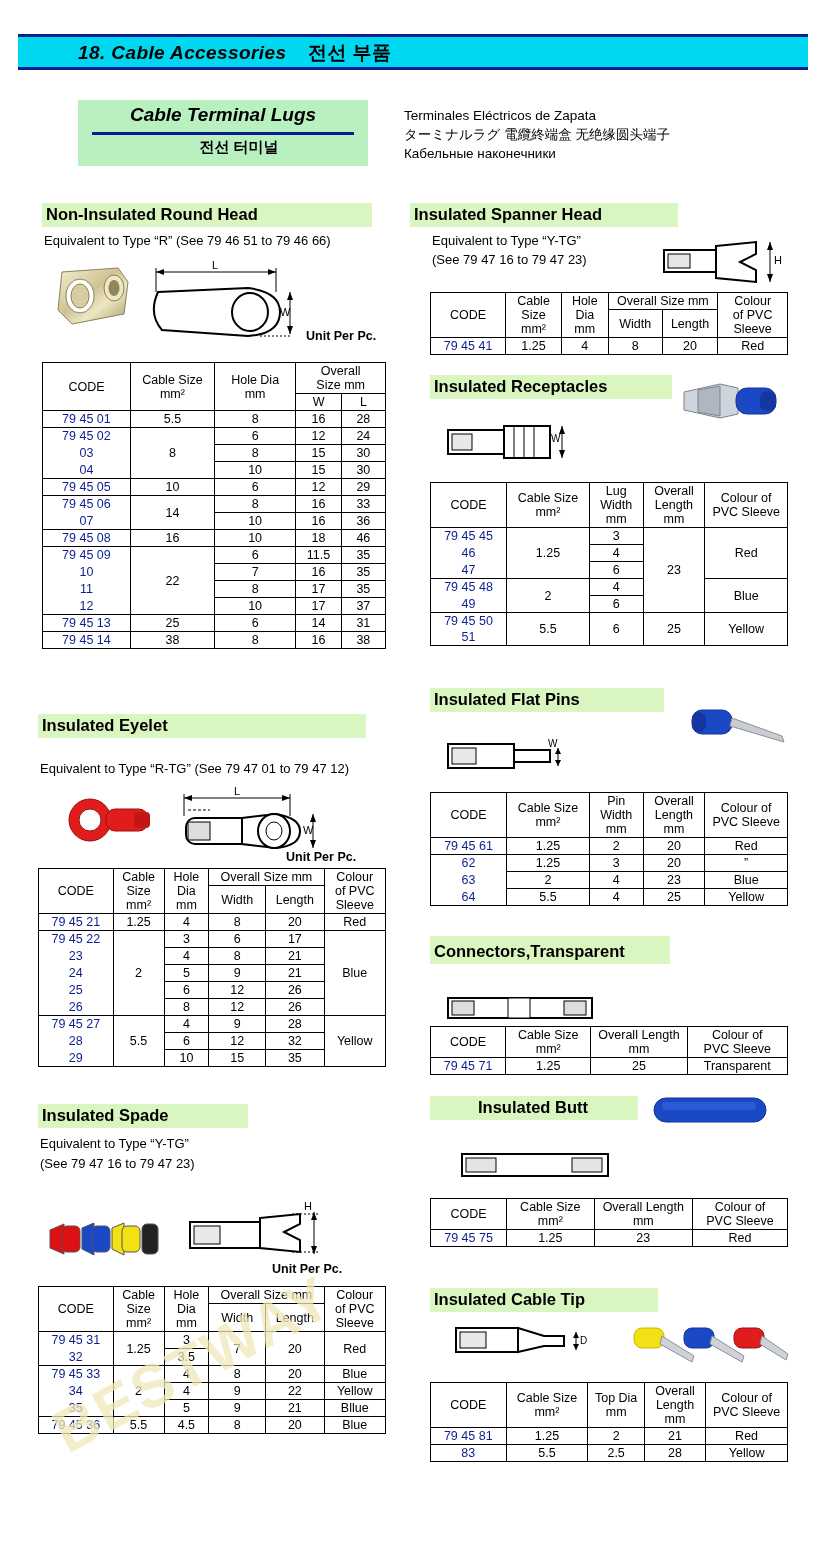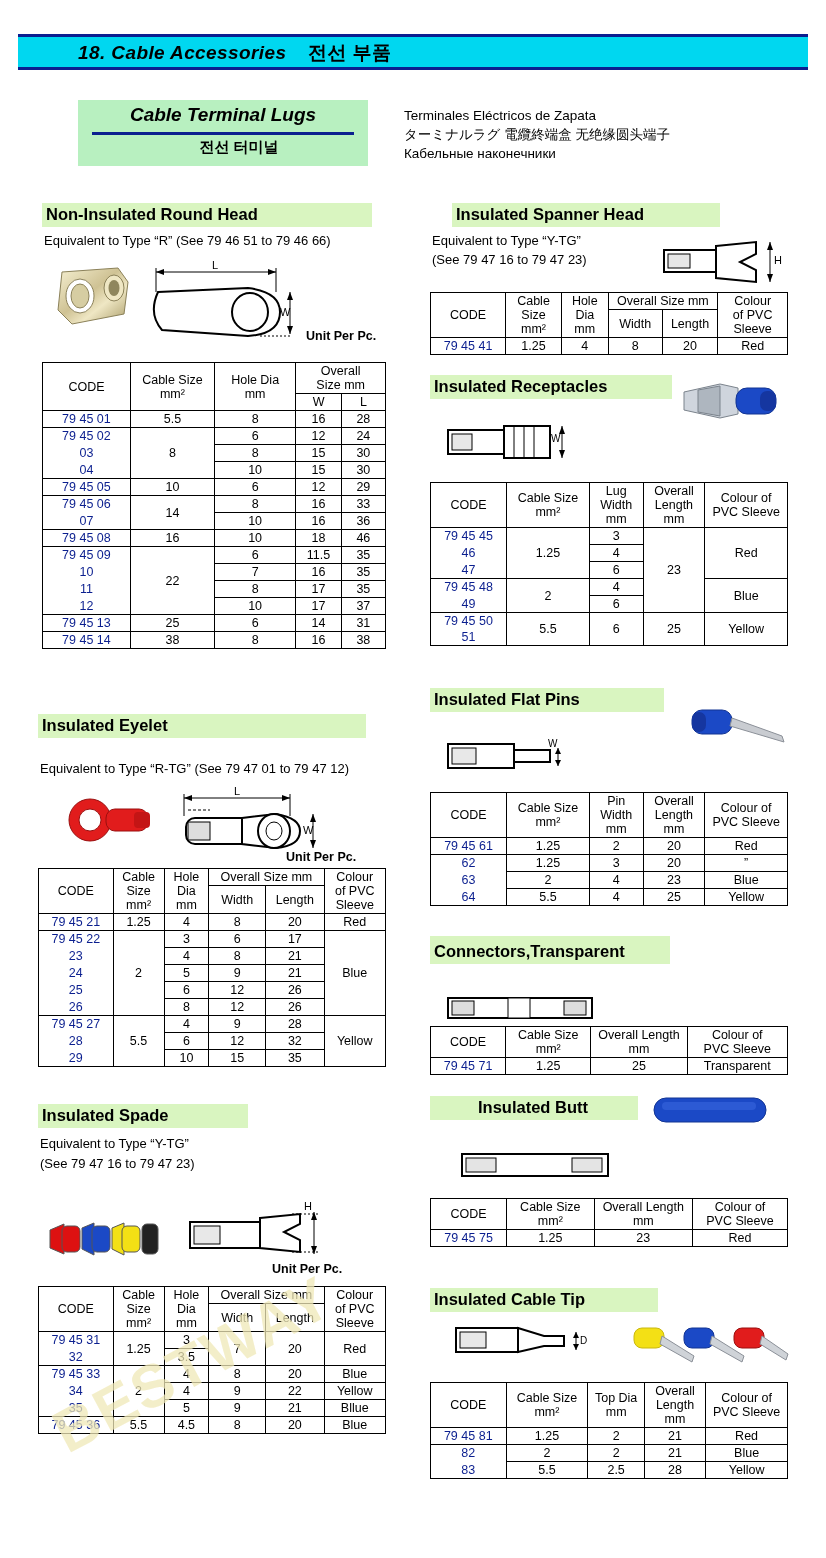--- a/index.html
+++ b/index.html
@@ -486,21 +486,21 @@
         <td class="code">79 45 36</td>
         <td>5.5</td>
         <td>4.5</td>
         <td>8</td>
         <td>20</td>
         <td>Blue</td>
       </tr>
     </tbody>
   </table>
 
-  <div class="sec-h" style="left:452px;top:203px;width:258px;">Insulated Spanner Head</div>
+  <div class="sec-h" style="left:410px;top:203px;width:258px;">Insulated Spanner Head</div>
   <div class="sec-sub" style="left:432px;top:233px;">Equivalent to Type “Y-TG”</div>
   <div class="sec-sub" style="left:432px;top:252px;">(See 79 47 16 to 79 47 23)</div>
 
   <div class="draw" style="left:660px;top:232px;">
     <svg width="130" height="62" viewBox="0 0 130 62">
       <rect x="4" y="18" width="52" height="22" fill="#fff" stroke="#000" stroke-width="2"></rect>
       <path d="M56 14 L96 10 L96 22 L80 30 L96 38 L96 50 L56 46 Z" fill="#fff" stroke="#000" stroke-width="2"></path>
       <line x1="110" y1="10" x2="110" y2="50" stroke="#000"></line>
       <polygon points="110,10 107,18 113,18" fill="#000"></polygon>
       <polygon points="110,50 107,42 113,42" fill="#000"></polygon>
@@ -852,27 +852,20 @@
     </thead>
     <tbody>
       <tr>
         <td class="code">79 45 81</td>
         <td>1.25</td>
         <td>2</td>
         <td>21</td>
         <td>Red</td>
       </tr>
       <tr>
-        <td class="code nb">82</td>
-        <td>2</td>
-        <td>2</td>
-        <td>21</td>
-        <td>Blue</td>
-      </tr>
-      <tr>
         <td class="code nt">83</td>
         <td>5.5</td>
         <td>2.5</td>
         <td>28</td>
         <td>Yellow</td>
       </tr>
     </tbody>
   </table>
 
   <div class="wm">BESTWAY</div>

